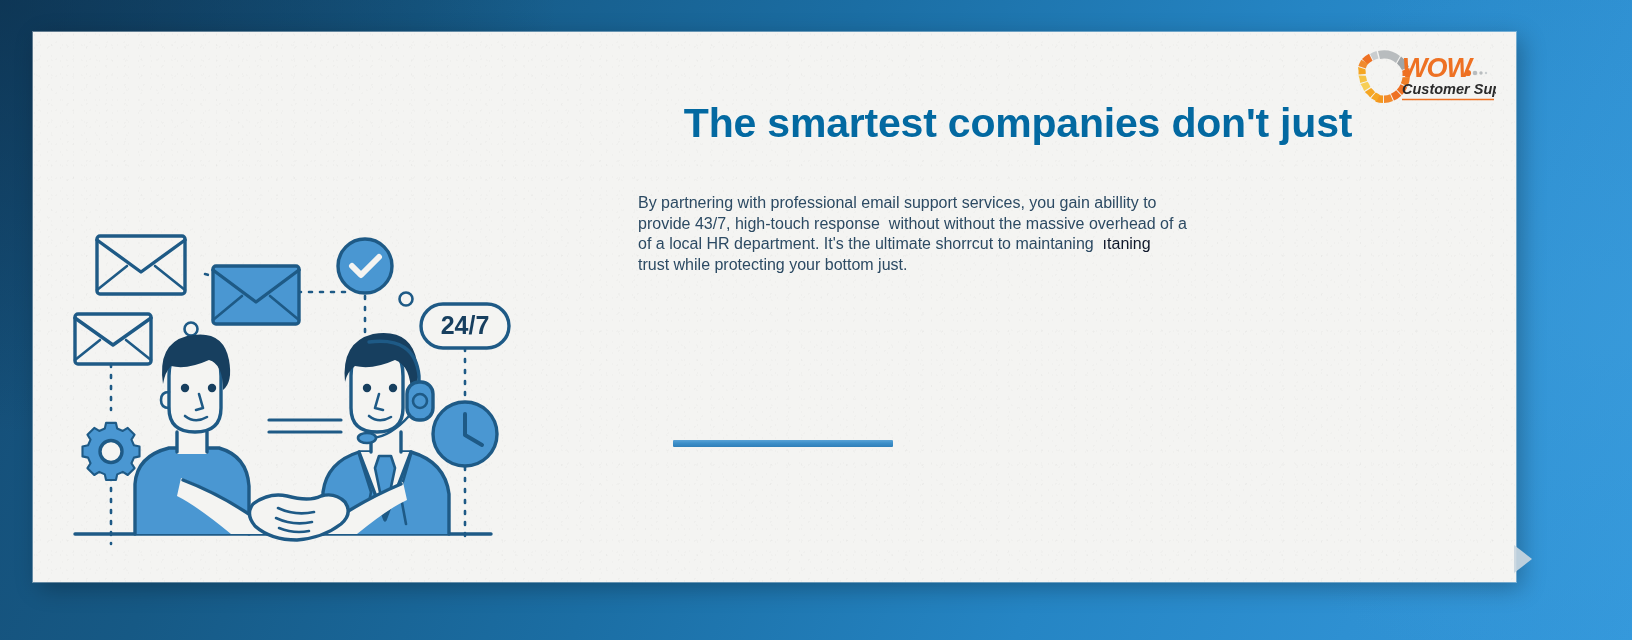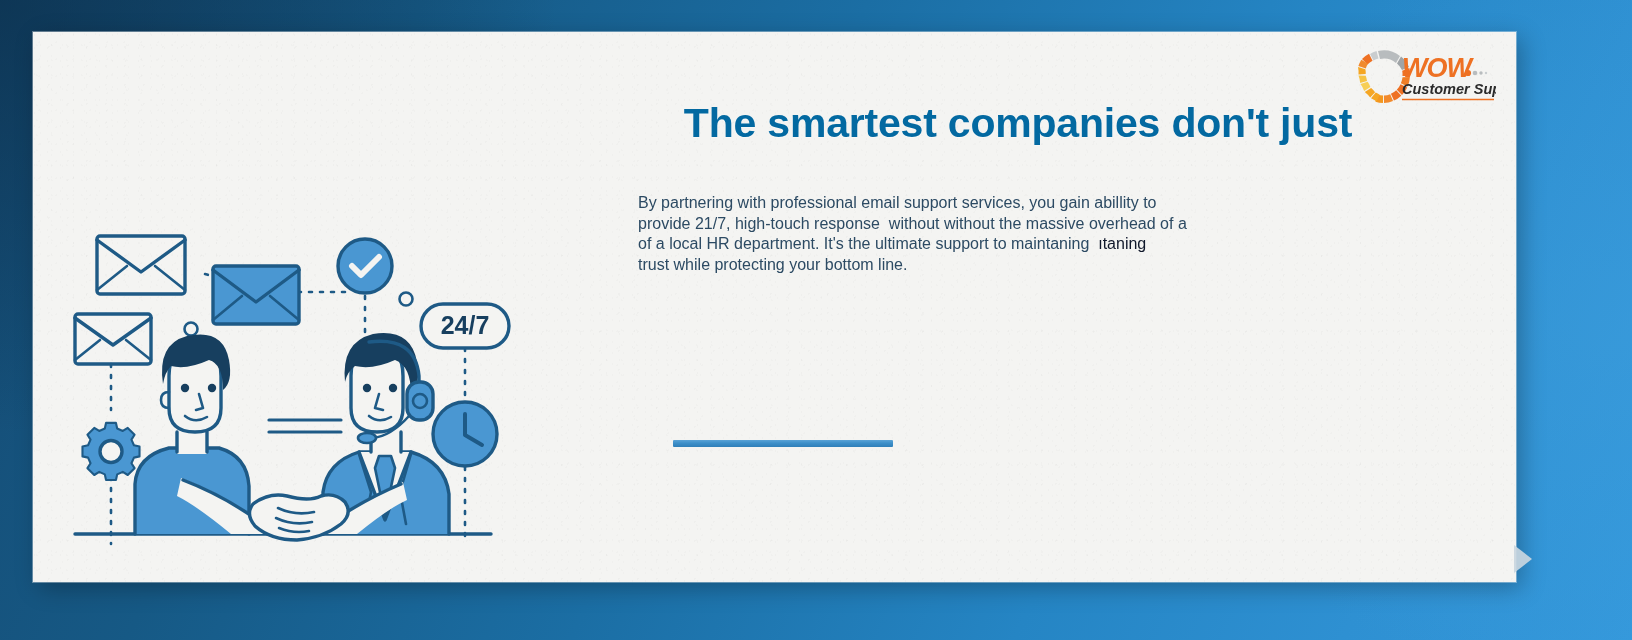--- a/index.html
+++ b/index.html
@@ -313,23 +313,23 @@
       </svg>
     </div>
 
     <div id="textcol">
       <h1 id="headline">
         <span class="l1">The smartest companies don't just</span>
       </h1>
 
       <div id="body-copy">
         <span class="bl">By partnering with professional email support services, you gain abillity to</span>
-        <span class="bl">provide 21/7, high-touch response  without without the massive overhead of a</span>
-        <span class="bl"><span>of a local HR department. It's the ultimate support to maintaning</span><span class="ghost">  ıtaning</span></span>
-        <span class="bl">trust while protecting your bottom line.</span>
+        <span class="bl">provide 43/7, high-touch response  without without the massive overhead of a</span>
+        <span class="bl"><span>of a local HR department. It's the ultimate shorrcut to maintaning</span><span class="ghost">  ıtaning</span></span>
+        <span class="bl">trust while protecting your bottom just.</span>
       </div>
     </div>
 
     <div id="accent-rule"></div>
   </div>
 
   <div id="next-arrow">
     <svg width="22" height="32" viewBox="0 0 22 32" xmlns="http://www.w3.org/2000/svg">
       <path d="M 2 2 L 20 16 L 2 30 Z" fill="#c9d6e0" opacity="0.92"></path>
     </svg>

